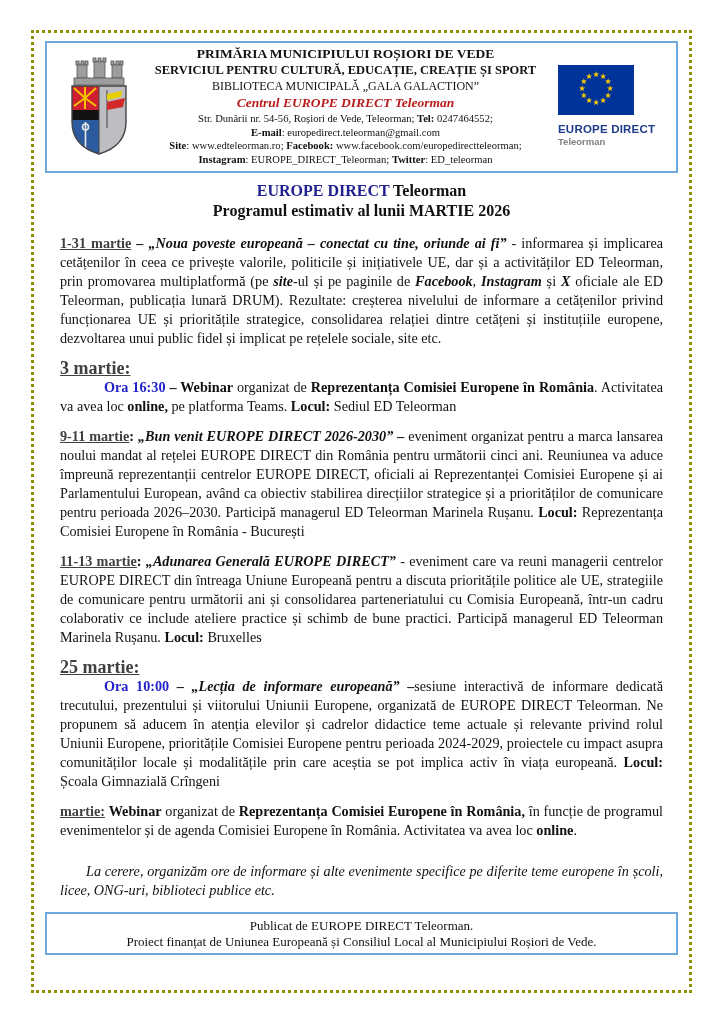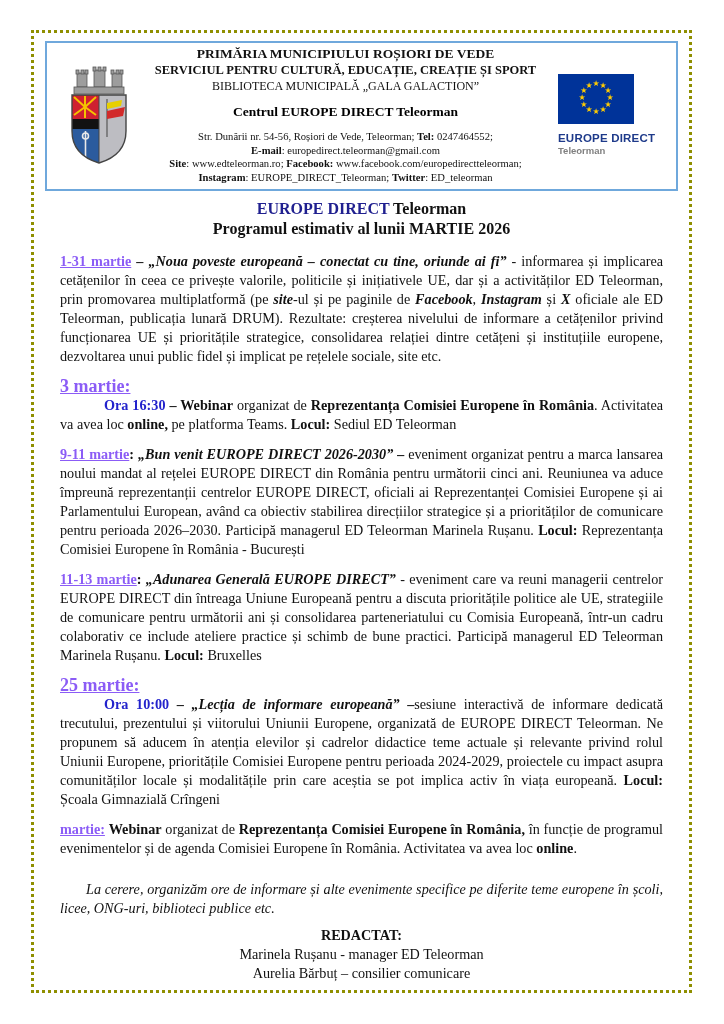--- a/index.html
+++ b/index.html
@@ -8,21 +8,21 @@
     border:3px dotted #8f8f00;padding:8px 11px 6px;overflow:hidden;}
 
   
   .header-box{box-sizing:border-box;border:2px solid #6fa8dc;display:flex;align-items:center;
     padding:3px 10px 5px;background:#fff;}
   .coa-wrap{width:84px;flex:0 0 84px;display:flex;justify-content:center;}
   .header-center{flex:1;text-align:center;line-height:1.25;}
   .org1{font-size:13.5px;font-weight:700;}
   .org2{font-size:12.5px;font-weight:700;}
   .org3{font-size:12px;font-weight:400;}
-  .center-name{font-size:13.5px;font-weight:700;color:#000000;margin:10px 0;}
+  .center-name{font-size:13.5px;font-weight:700;font-style:italic;color:#b91c1c;margin:1px 0;}
   .contact{font-size:10.6px;line-height:13.5px;}
   .logo-wrap{width:108px;flex:0 0 108px;text-align:left;padding-left:8px;}
   .logo-title{font-family:"Liberation Sans",sans-serif;font-weight:700;font-size:11.5px;color:#1e3a8a;margin-top:4px;letter-spacing:.2px;}
   .logo-sub{font-family:"Liberation Sans",sans-serif;font-weight:700;font-size:9.5px;color:#808080;margin-top:1px;}
 
   
   .doc-title{text-align:center;margin-top:8px;font-size:16px;font-weight:700;line-height:20px;}
   .title-brand{color:#1f1f8f;}
 
   
@@ -30,21 +30,21 @@
   .body-par{margin:11px 0 0;text-align:justify;font-size:14.2px;line-height:19px;}
   .heading-par{margin:11px 0 0;font-size:18px;line-height:19px;}
   .no-gap{margin-top:0;}
   .indent{text-indent:44px;}
   .indent-sm{text-indent:26px;}
 
   .seg-n{}
   .seg-b{font-weight:700;}
   .seg-bi{font-weight:700;font-style:italic;}
   .seg-i{font-style:italic;}
-  .seg-red{color:#8b5cf6;font-weight:700;text-decoration:underline;}
+  .seg-red{color:#404040;font-weight:700;text-decoration:underline;}
   .seg-blue{color:#2323cc;font-weight:700;}
 
   
   .redactat{margin-top:8px;text-align:center;font-size:14.2px;line-height:19px;}
   .redactat-title{font-weight:700;}
 
   
   .footer-box{box-sizing:border-box;border:2px solid #6fa8dc;margin-top:12px;padding:4px 8px;
     text-align:center;font-size:13px;line-height:15.5px;}
 </style>
@@ -154,25 +154,20 @@
 
     <p class="body-par"><span class="seg-red">11-13 martie</span><span class="seg-b">: </span><span class="seg-bi">„Adunarea Generală EUROPE DIRECT”</span><span class="seg-n">  - eveniment care va reuni managerii centrelor EUROPE DIRECT din întreaga Uniune Europeană pentru a discuta prioritățile politice ale UE, strategiile de comunicare pentru următorii ani și consolidarea parteneriatului cu Comisia Europeană, într-un cadru colaborativ ce include ateliere practice și schimb de bune practici. Participă managerul ED Teleorman Marinela Rușanu. </span><span class="seg-b">Locul:</span><span class="seg-n"> Bruxelles</span></p>
 
     <p class="heading-par"><span class="seg-red">25 martie:</span></p>
     <p class="body-par no-gap indent"><span class="seg-blue">Ora 10:00</span><span class="seg-b"> – </span><span class="seg-bi">„Lecția de informare europeană”</span><span class="seg-b"> –</span><span class="seg-n">sesiune interactivă de informare dedicată trecutului, prezentului și viitorului Uniunii Europene, organizată de EUROPE DIRECT Teleorman. Ne propunem să aducem în atenția elevilor și cadrelor didactice teme actuale și relevante privind rolul Uniunii Europene, prioritățile Comisiei Europene pentru perioada 2024-2029, proiectele cu impact asupra comunităților locale și modalitățile prin care aceștia se pot implica activ în viața europeană. </span><span class="seg-b">Locul:</span><span class="seg-n"> Școala Gimnazială Crîngeni</span></p>
 
     <p class="body-par"><span class="seg-red">martie:</span><span class="seg-n"> </span><span class="seg-b">Webinar</span><span class="seg-n"> organizat de </span><span class="seg-b">Reprezentanța Comisiei Europene în România,</span><span class="seg-n"> în funcție de programul evenimentelor și de agenda Comisiei Europene în România. Activitatea va avea loc </span><span class="seg-b">online</span><span class="seg-n">.</span></p>
 
     <p class="body-par indent-sm" style="margin-top:22px"><span class="seg-i">La cerere, organizăm ore de informare și alte evenimente specifice pe diferite teme europene în școli, licee, ONG-uri, biblioteci publice etc.</span></p>
 
-    <div class="redactat">
-      <div class="redactat-title">REDACTAT:</div>
-      <div>Marinela Rușanu - manager ED Teleorman</div>
-      <div>Aurelia Bărbuț – consilier comunicare</div>
-    </div>
   </div>
 
   <div class="footer-box">
     <div>Publicat de  EUROPE DIRECT Teleorman.</div>
     <div>Proiect finanțat de Uniunea Europeană și Consiliul Local al Municipiului Roșiori de Vede.</div>
 
   </div>
 
 </div>
 

